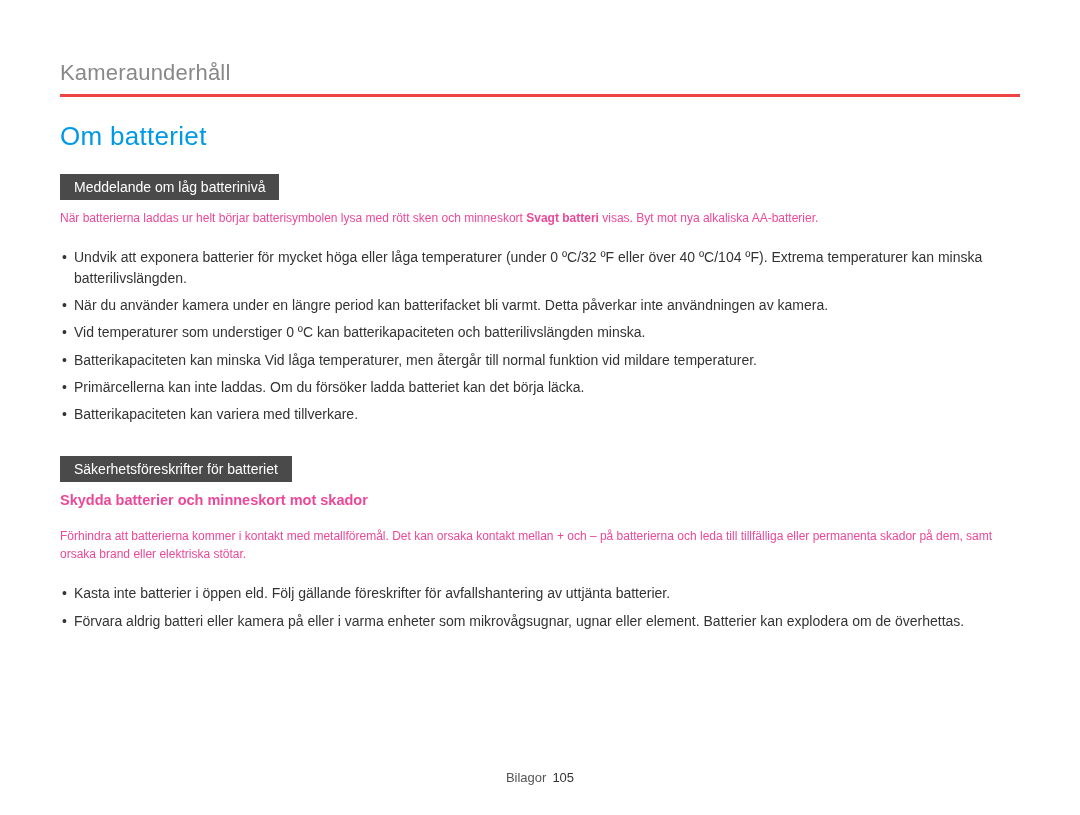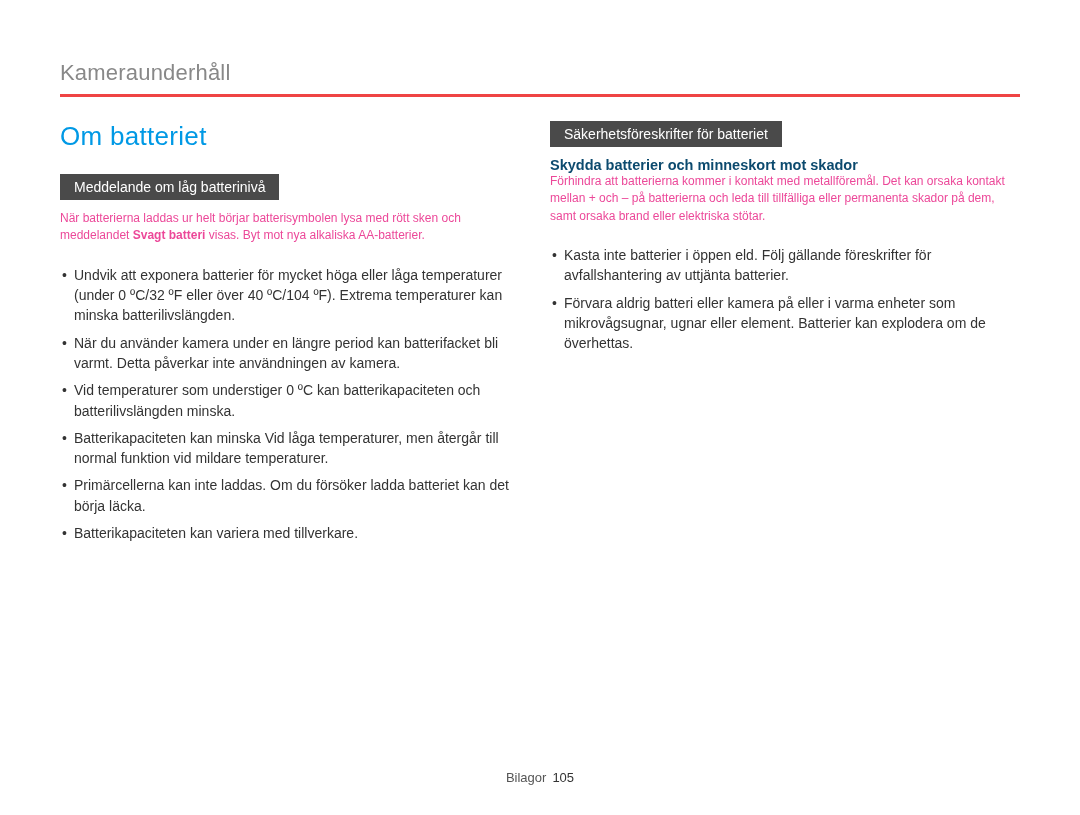--- a/index.html
+++ b/index.html
@@ -24,21 +24,22 @@
       margin-bottom: 24px;
     }
     .chapter-title {
       font-size: 22px;
       font-weight: 300;
       color: #888;
       letter-spacing: 0.2px;
     }
     .columns {
       display: flex;
-      gap: 20px;
+      gap: 14px;
+      flex-direction: column;
     }
     .column {
       flex: 1;
       min-width: 0;
     }
     .section-title {
       font-size: 26px;
       color: #0099e5;
       font-weight: 400;
       margin-bottom: 22px;
@@ -59,22 +60,22 @@
       line-height: 1.45;
       color: #ec4899;
       margin-bottom: 20px;
     }
     .body-text .bold {
       font-weight: 700;
     }
     .subhead {
       font-size: 14.5px;
       font-weight: 700;
-      color: #0c4a6e;
-      margin-bottom: 0;
+      color: #ec4899;
+      margin-bottom: 20px;
     }
     ul.bullets {
       list-style: none;
       padding-left: 0;
       margin-bottom: 18px;
     }
     ul.bullets li {
       font-size: 14px;
       line-height: 1.45;
       color: #333;
@@ -116,21 +117,21 @@
   </div>
 
   <div class="columns">
 
     <div class="column">
       <div class="section-title">Om batteriet</div>
 
       <div>
         <div class="pill">Meddelande om låg batterinivå</div>
         <p class="body-text">
-          <span>När batterierna laddas ur helt börjar batterisymbolen lysa med rött sken och meddelandet </span><span class="bold">Svagt batteri</span><span> visas. Byt mot nya alkaliska AA-batterier.</span>
+          <span>När batterierna laddas ur helt börjar batterisymbolen lysa med rött sken och minneskort </span><span class="bold">Svagt batteri</span><span> visas. Byt mot nya alkaliska AA-batterier.</span>
         </p>
       </div>
 
       <div>
         <ul class="bullets">
           <li>Undvik att exponera batterier för mycket höga eller låga temperaturer (under 0 ºC/32 ºF eller över 40 ºC/104 ºF). Extrema temperaturer kan minska batterilivslängden.</li>
           <li>När du använder kamera under en längre period kan batterifacket bli varmt. Detta påverkar inte användningen av kamera.</li>
           <li>Vid temperaturer som understiger 0 ºC kan batterikapaciteten och batterilivslängden minska.</li>
           <li>Batterikapaciteten kan minska Vid låga temperaturer, men återgår till normal funktion vid mildare temperaturer.</li>
           <li>Primärcellerna kan inte laddas. Om du försöker ladda batteriet kan det börja läcka.</li>

